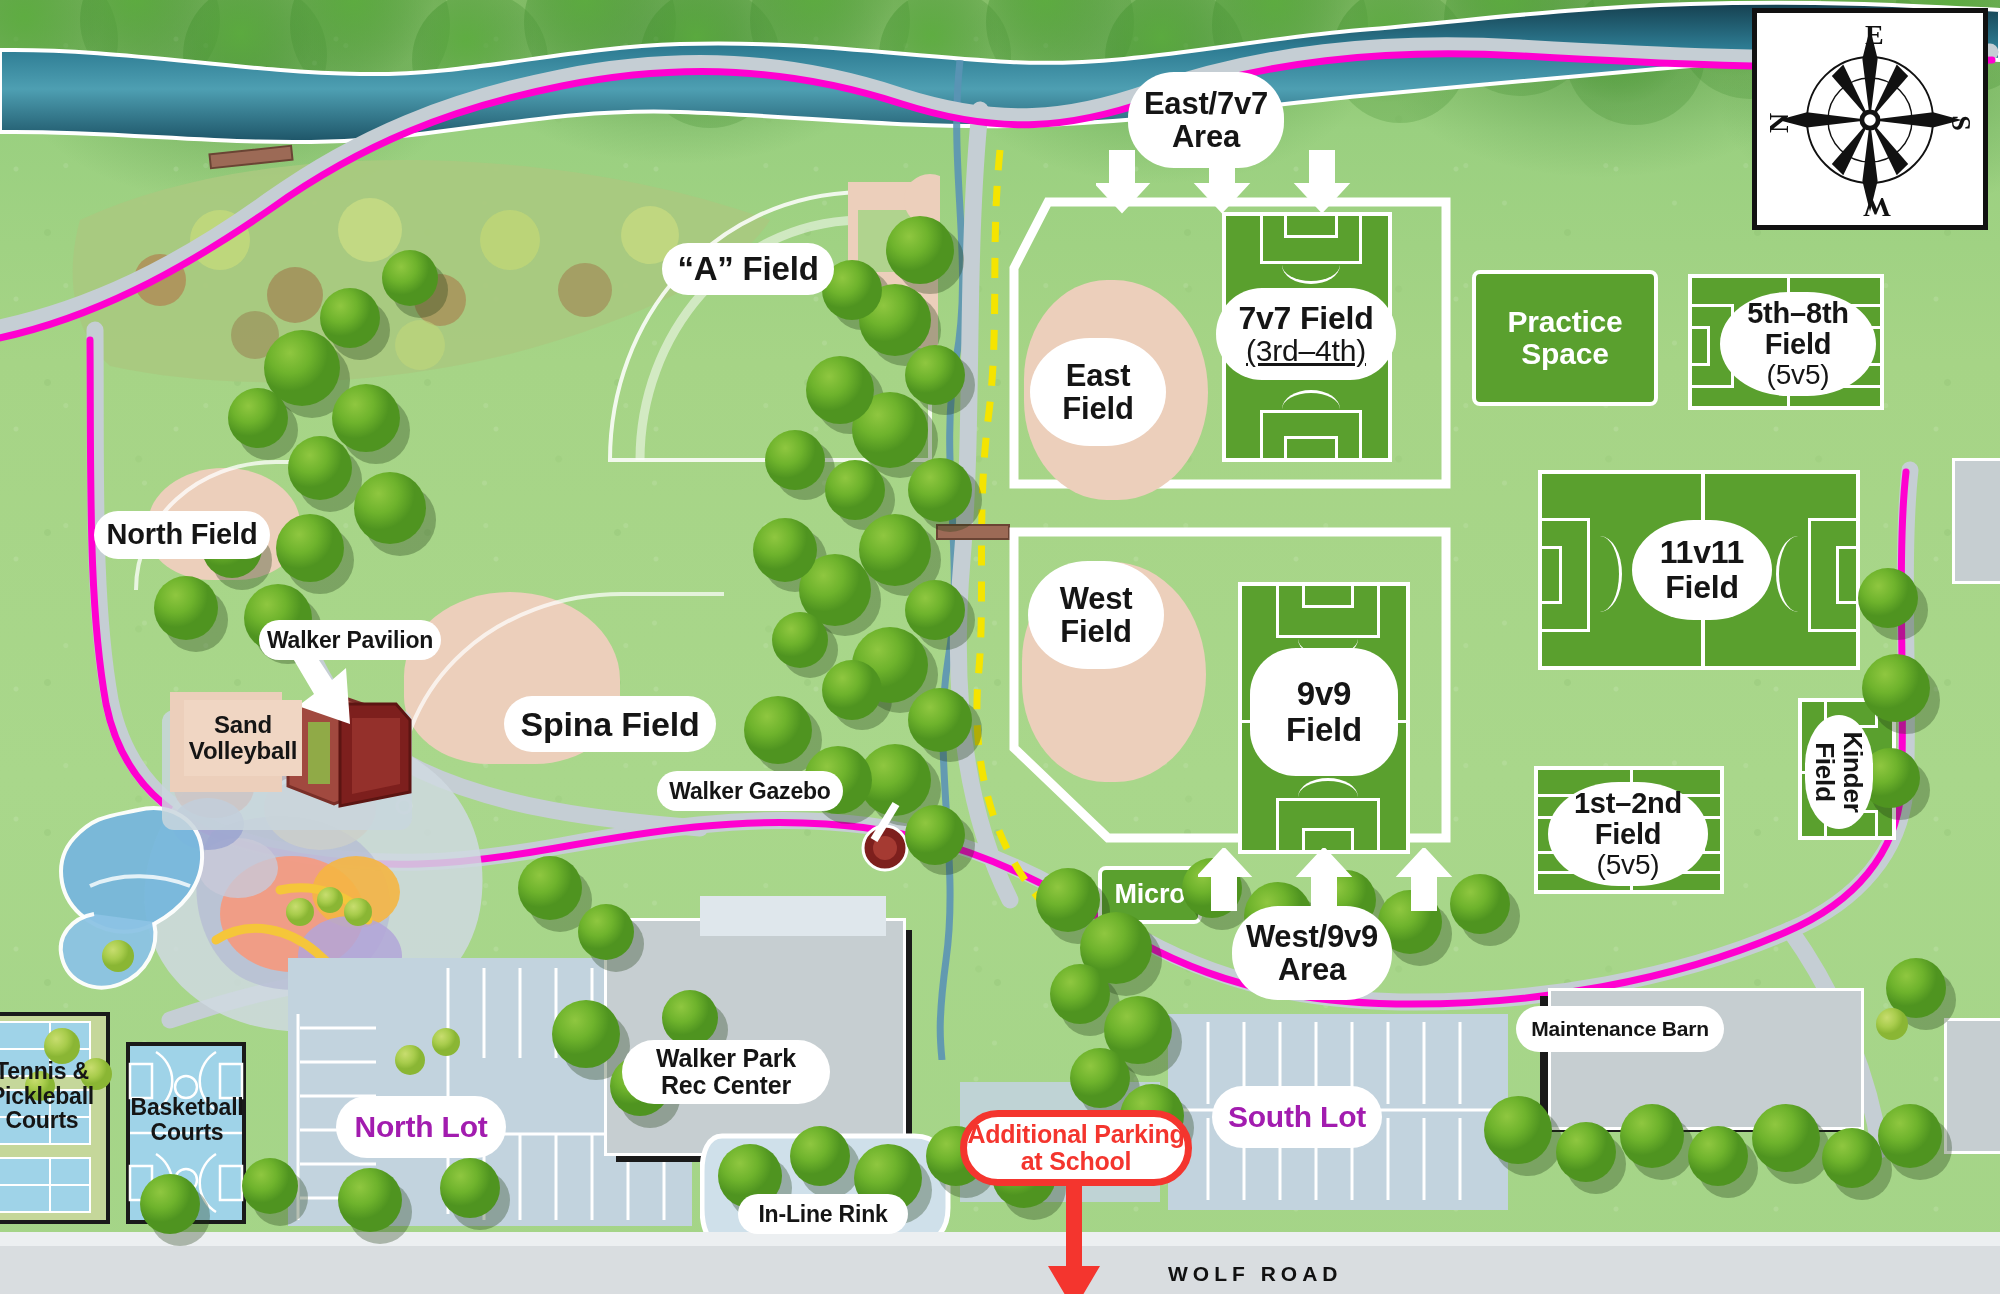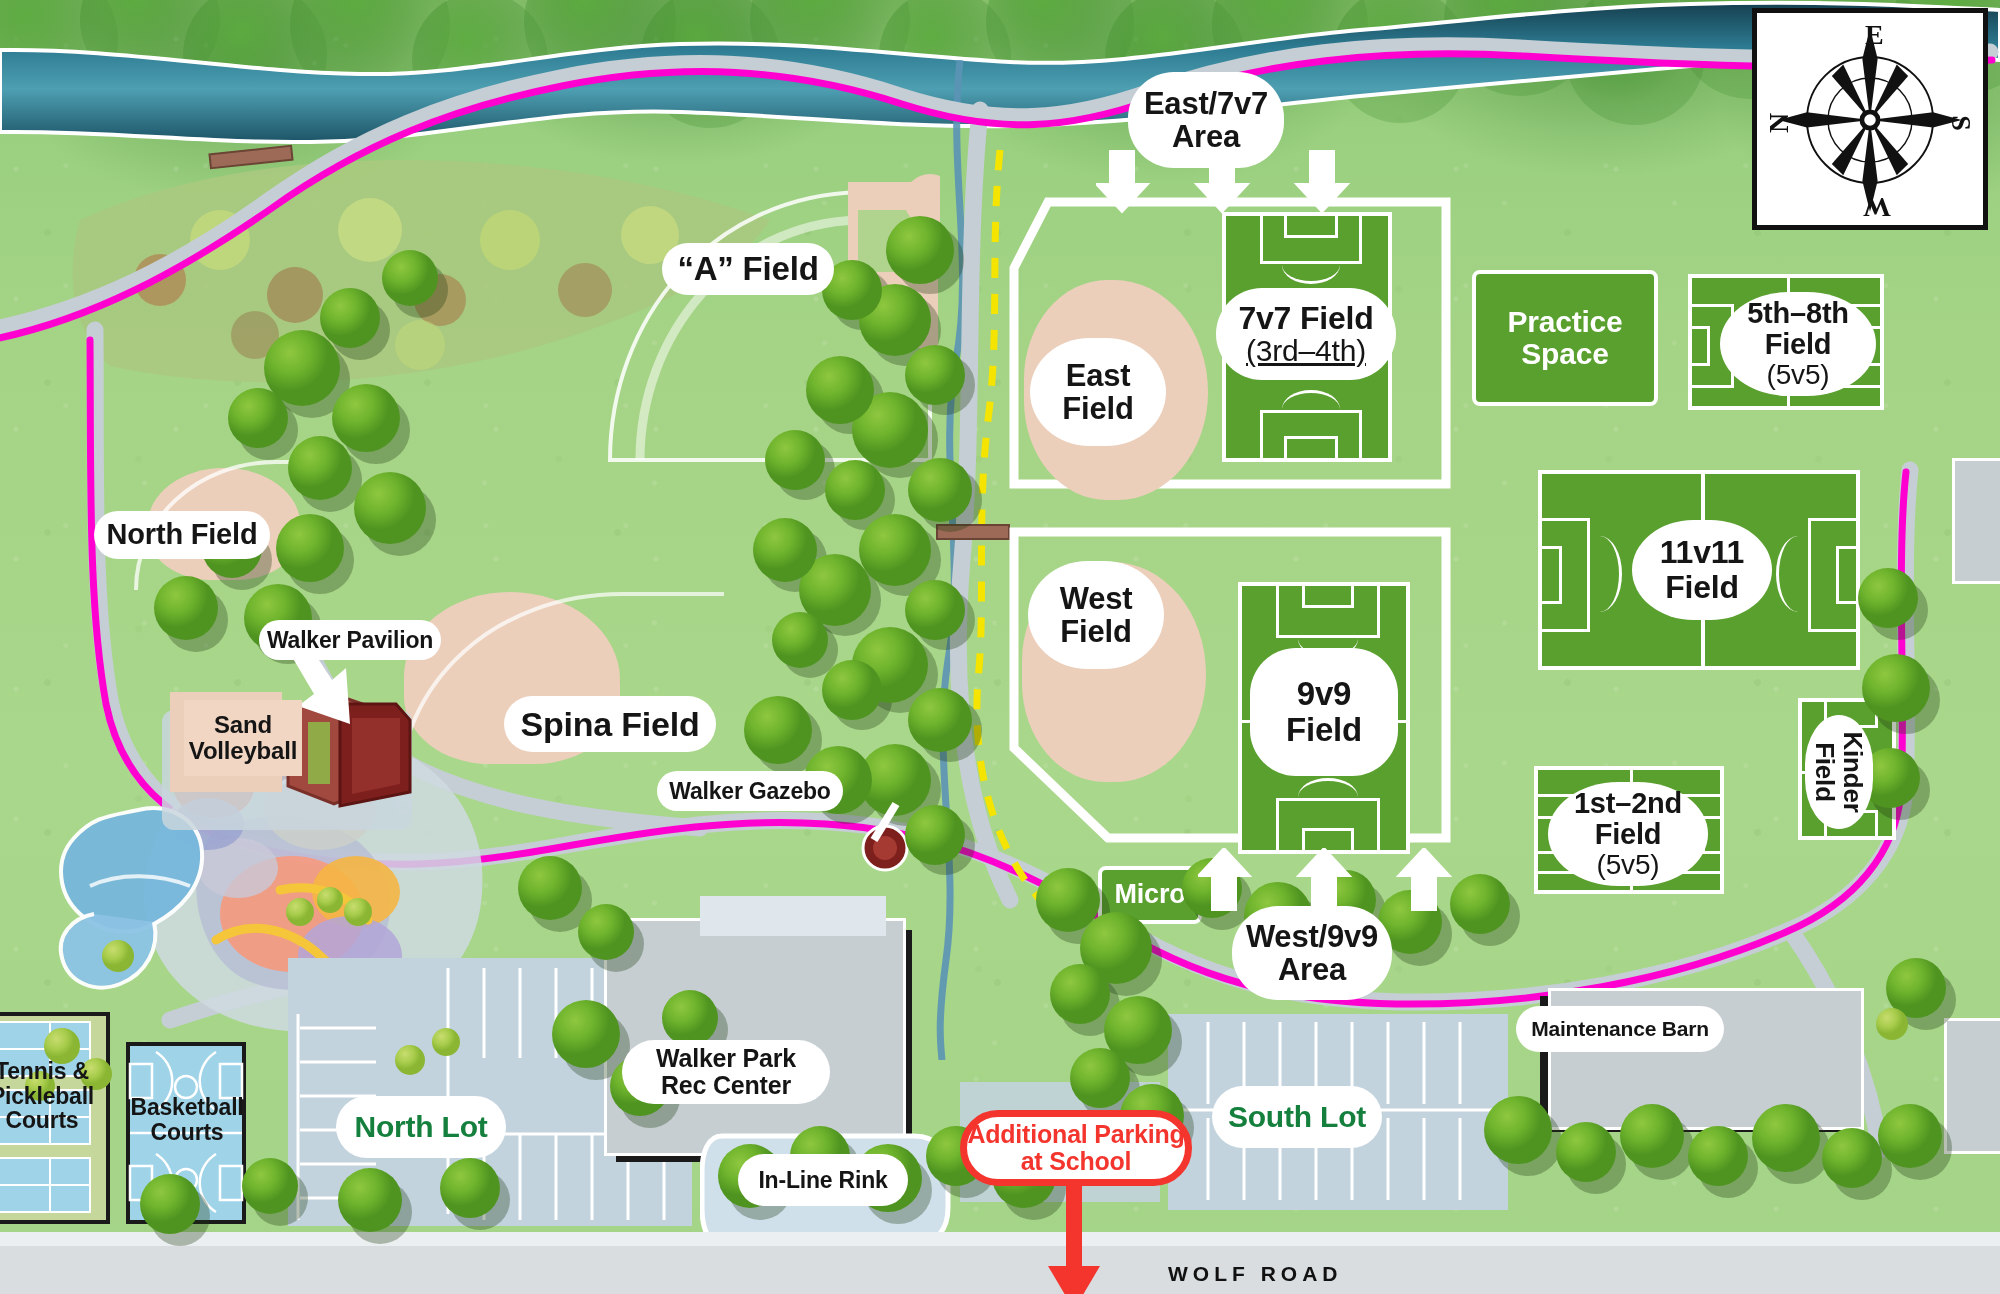--- a/index.html
+++ b/index.html
@@ -53,21 +53,21 @@
   .lbl{
     position:absolute;background:#fff;color:#151515;
     font-weight:700;letter-spacing:-.2px;line-height:1.08;
     text-align:center;white-space:pre-line;
     display:flex;align-items:center;justify-content:center;
     box-sizing:border-box;
   }
   .lbl.pill{border-radius:999px;}
   .lbl.round{border-radius:44% / 50%;}
   .lbl.blob{border-radius:46px;}
-  .lbl.red{color:#15803d;}
+  .lbl.red{color:#a21caf;}
   .lbl.redbox{color:#f4352e;border:7px solid #f4352e;border-radius:999px;}
   .lbl.greenbox{background:#5aa02e;color:#fff;border:4px solid #fff;border-radius:8px;}
   .lbl.sandbox{background:#f0d6c3;color:#151515;border-radius:0;}
   .lbl.rot{transform:rotate(90deg);transform-origin:center center;}
   .sub{font-weight:400;}
 
   
   .pave{position:absolute;background:#c9d6dd;}
   .pave-lt{background:#dfe7ec;}
   .bldg{position:absolute;background:#c6ced1;border:3px solid #fff;}
@@ -698,21 +698,21 @@
 Courts</div>
 
   <div class="lbl pill" style="left:124px;top:1084px;width:126px;height:72px;font-size:23px;background:transparent;">Basketball
 Courts</div>
 
   <div class="lbl pill red" style="left:336px;top:1096px;width:170px;height:62px;font-size:30px;">North Lot</div>
 
   <div class="lbl pill" style="left:622px;top:1040px;width:208px;height:64px;font-size:25px;">Walker Park
 Rec Center</div>
 
-  <div class="lbl pill" style="left:738px;top:1154px;width:170px;height:52px;font-size:23px;">In-Line Rink</div>
+  <div class="lbl pill" style="left:738px;top:1194px;width:170px;height:40px;font-size:23px;">In-Line Rink</div>
 
   <div class="lbl redbox" style="left:960px;top:1110px;width:232px;height:76px;font-size:25px;background:#fff;">Additional Parking
 at School</div>
 
   <div class="lbl pill red" style="left:1212px;top:1086px;width:170px;height:62px;font-size:30px;">South Lot</div>
 
   <div class="lbl pill" style="left:1516px;top:1006px;width:208px;height:46px;font-size:21px;">Maintenance Barn</div>
 
   <div class="compass">
     <svg width="100%" height="100%" viewBox="0 0 236 222">

